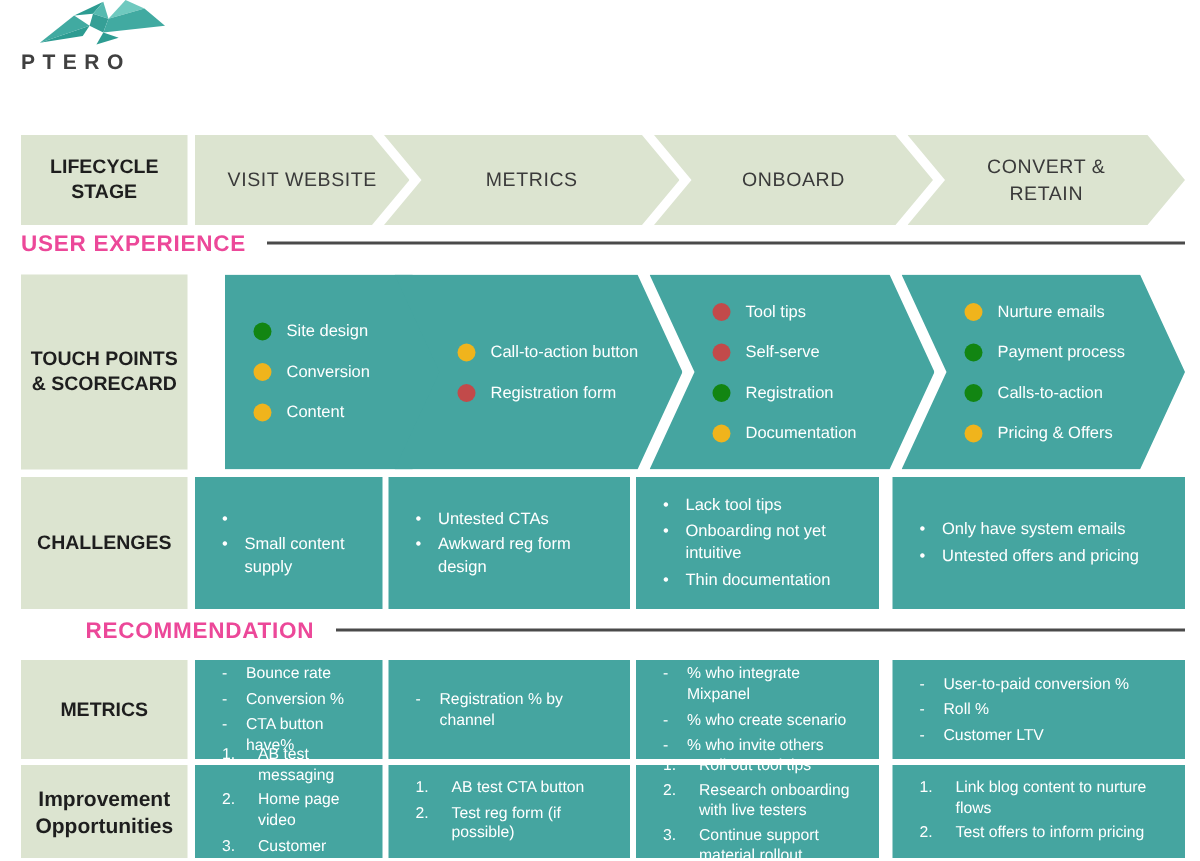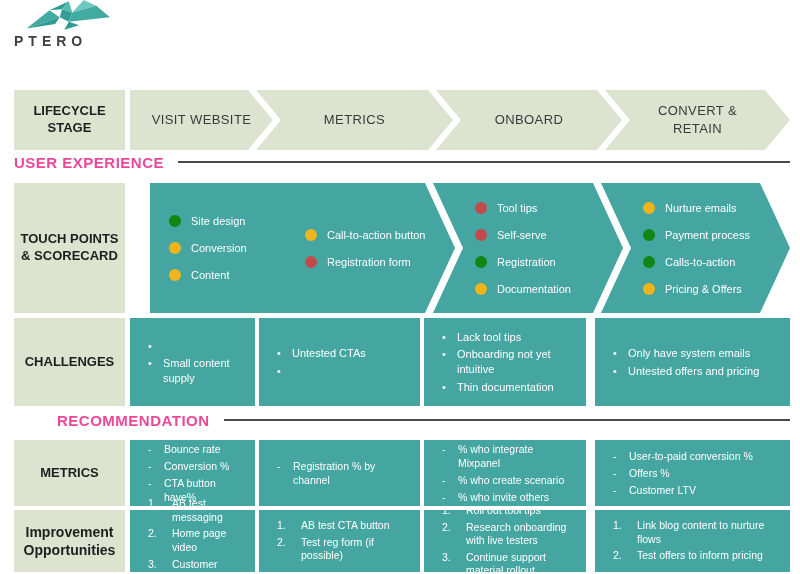--- a/index.html
+++ b/index.html
@@ -187,20 +187,21 @@
             <span class="tx">Small content supply</span>
           </div>
         </div>
         <div class="box b1">
           <div class="li">
             <span class="mk">•</span>
             <span class="tx">Untested CTAs</span>
           </div>
           <div class="li">
             <span class="mk">•</span>
+            <span class="tx">Awkward reg form design</span>
           </div>
         </div>
         <div class="box b2">
           <div class="li">
             <span class="mk">•</span>
             <span class="tx">Lack tool tips</span>
           </div>
           <div class="li">
             <span class="mk">•</span>
             <span class="tx">Onboarding not yet intuitive</span>
@@ -265,21 +266,21 @@
             <span class="tx">% who invite others</span>
           </div>
         </div>
         <div class="box b3">
           <div class="li">
             <span class="mk">-</span>
             <span class="tx">User-to-paid conversion %</span>
           </div>
           <div class="li">
             <span class="mk">-</span>
-            <span class="tx">Offers %</span>
+            <span class="tx">Roll %</span>
           </div>
           <div class="li">
             <span class="mk">-</span>
             <span class="tx">Customer LTV</span>
           </div>
         </div>
       </div>
   </div>
 
   <div class="row row-improve">

